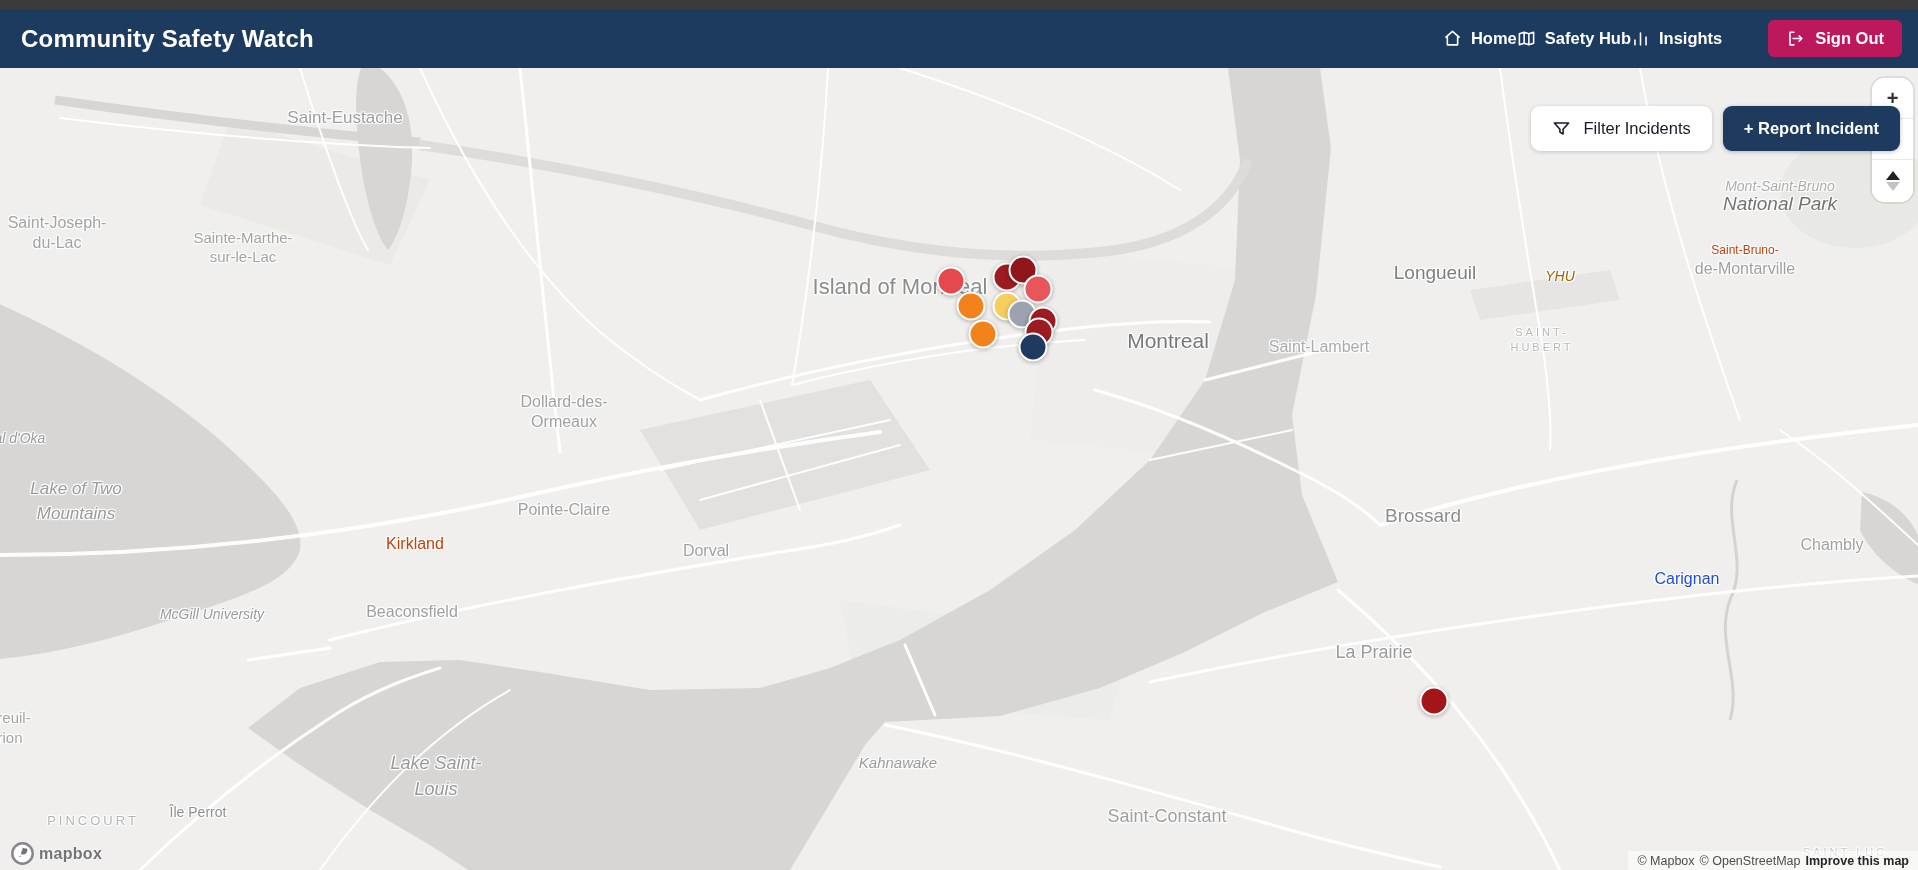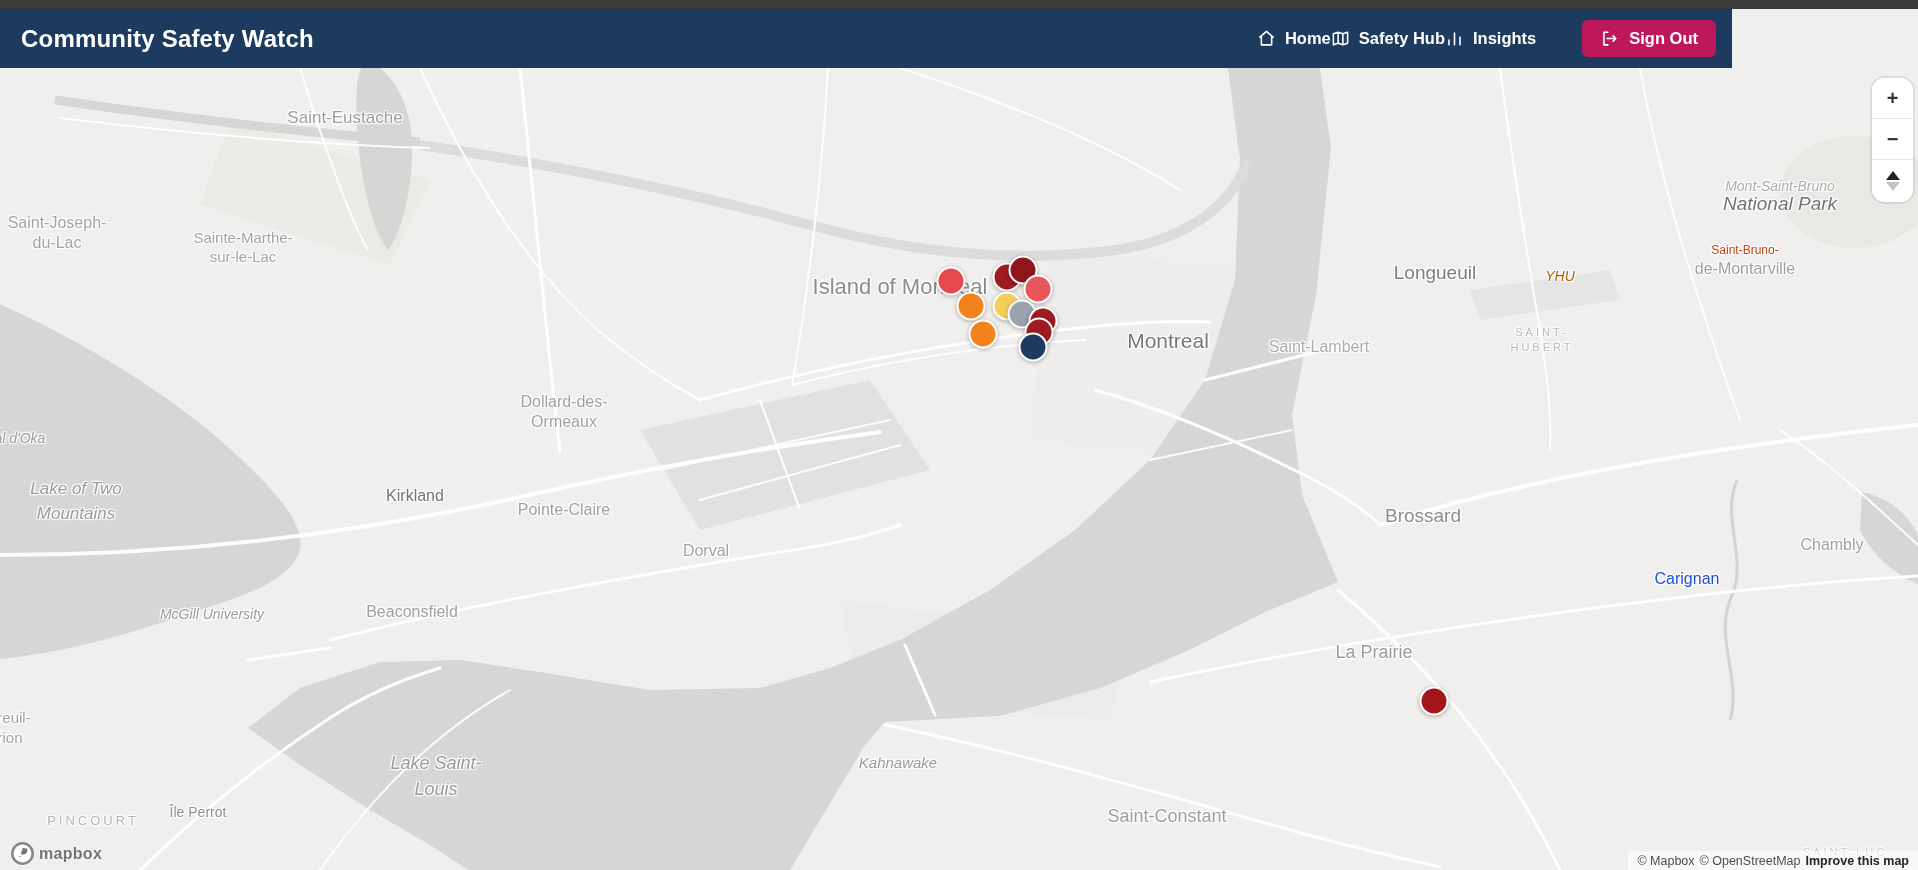--- a/index.html
+++ b/index.html
@@ -1,19 +1,19 @@
 <!DOCTYPE html>
 <html><head>
 <meta charset="utf-8">
 <style>
   html,body{margin:0;padding:0;width:1918px;height:870px;overflow:hidden;
     font-family:"Liberation Sans","DejaVu Sans",sans-serif;background:#f0efed;}
   
   .top-strip{position:absolute;left:0;top:0;width:1918px;height:9px;background:#3b3b3b;z-index:20;}
-  .header{position:absolute;left:0;top:9px;width:1732px;height:59px;background:#1d3a5f;z-index:20;
+  .header{position:absolute;left:0;top:9px;width:1918px;height:59px;background:#1d3a5f;z-index:20;
     display:flex;align-items:center;box-sizing:border-box;padding:0 16px 0 21px;}
   .header .title{color:#fff;font-size:24px;font-weight:700;letter-spacing:.2px;}
   .header .nav{margin-left:auto;display:flex;align-items:center;}
   .nav-item{display:flex;align-items:center;gap:9px;color:#fff;font-size:16.5px;font-weight:600;cursor:pointer;}
   .nav-item svg{display:block;}
   .signout-btn{display:flex;align-items:center;gap:10px;background:#be185d;color:#fff;border:none;
     font-family:inherit;font-size:16.5px;font-weight:600;border-radius:6px;padding:9px 18px;margin-left:46px;cursor:pointer;}
   
   .map{position:absolute;left:0;top:0;width:1918px;height:870px;background:#f0efed;cursor:grab;}
   .map svg.base{position:absolute;left:0;top:0;}
@@ -105,21 +105,21 @@
       <div class="map-label" style="left: 345px; top: 118px; font-size: 17px; color: rgb(158, 158, 158);">Saint-Eustache</div>
       <div class="map-label" style="left: 57px; top: 223px; font-size: 16px; color: rgb(163, 163, 163);">Saint-Joseph-</div>
       <div class="map-label" style="left: 57px; top: 243px; font-size: 16px; color: rgb(163, 163, 163);">du-Lac</div>
       <div class="map-label" style="left: 243px; top: 237px; font-size: 15px; color: rgb(163, 163, 163);">Sainte-Marthe-</div>
       <div class="map-label" style="left: 243px; top: 256px; font-size: 15px; color: rgb(163, 163, 163);">sur-le-Lac</div>
       <div class="map-label italic" style="left: 16px; top: 438px; font-size: 14px; color: rgb(155, 155, 155);">nal d'Oka</div>
       <div class="map-label italic" style="left: 76px; top: 489px; font-size: 17px; color: rgb(154, 154, 154);">Lake of Two</div>
       <div class="map-label italic" style="left: 76px; top: 514px; font-size: 17px; color: rgb(154, 154, 154);">Mountains</div>
       <div class="map-label" style="left: 564px; top: 402px; font-size: 16px; color: rgb(160, 160, 160);">Dollard-des-</div>
       <div class="map-label" style="left: 564px; top: 422px; font-size: 16px; color: rgb(160, 160, 160);">Ormeaux</div>
-      <div class="map-label" style="left: 415px; top: 496px; font-size: 16px; color: #737373;">Kirkland</div>
+      <div class="map-label" style="left: 415px; top: 544px; font-size: 16px; color: #c2410c;">Kirkland</div>
       <div class="map-label" style="left: 564px; top: 510px; font-size: 16px; color: rgb(160, 160, 160);">Pointe-Claire</div>
       <div class="map-label" style="left: 706px; top: 551px; font-size: 16px; color: rgb(160, 160, 160);">Dorval</div>
       <div class="map-label" style="left: 412px; top: 612px; font-size: 16px; color: rgb(160, 160, 160);">Beaconsfield</div>
       <div class="map-label italic" style="left: 212px; top: 614px; font-size: 14px; color: rgb(155, 155, 155);">McGill University</div>
       <div class="map-label italic" style="left: 436px; top: 763px; font-size: 18px; color: rgb(153, 153, 153);">Lake Saint-</div>
       <div class="map-label italic" style="left: 436px; top: 789px; font-size: 18px; color: rgb(153, 153, 153); text-align: center;">Louis</div>
       <div class="map-label" style="left: 198px; top: 812px; font-size: 14px; color: rgb(143, 143, 143);">Île Perrot</div>
       <div class="map-label" style="left: 93px; top: 820px; font-size: 13px; color: rgb(181, 181, 181); letter-spacing: 3px;">PINCOURT</div>
       <div class="map-label" style="left: 14px; top: 717px; font-size: 15px; color: rgb(163, 163, 163);">reuil-</div>
       <div class="map-label" style="left: 10px; top: 737px; font-size: 15px; color: rgb(163, 163, 163);">rion</div>
@@ -161,20 +161,29 @@
     <button>+</button>
     <div class="sep"></div>
     <button>−</button>
     <div class="sep"></div>
     <button style="height:42px;">
       <span class="tri tri-up"></span>
       <span class="tri tri-down"></span>
     </button>
   </div>
 
+  <div class="map-buttons">
+    <button class="filter-btn">
+      <svg width="19" height="19" viewBox="0 0 24 24" fill="none" stroke="#161c26" stroke-width="2" stroke-linejoin="round">
+        <path d="M3 5h18l-7 8v6l-4-2.5V13L3 5z"></path>
+      </svg>
+      <span>Filter Incidents</span>
+    </button>
+    <button class="report-btn">+ Report Incident</button>
+  </div>
 
   <div class="mapbox-logo">
     <svg width="25" height="25" viewBox="0 0 24 24">
       <circle cx="12" cy="12" r="11" fill="#73737a" opacity="0.85"></circle>
       <circle cx="12" cy="12" r="8.6" fill="#ffffff"></circle>
       <path d="M12 6.2c1.2 1 3.6 1.4 4.4 0.9 0.6 0.9 0.3 3.4-0.9 4.6-1.3 1.3-3.2 1.6-4.6 1.2-0.4-1.4-0.1-3.3 1.1-4.6z M10 14l-1.6 1.6 2-0.4z" fill="#73737a"></path>
     </svg>
     <span class="mapbox-word">mapbox</span>
   </div>
 

